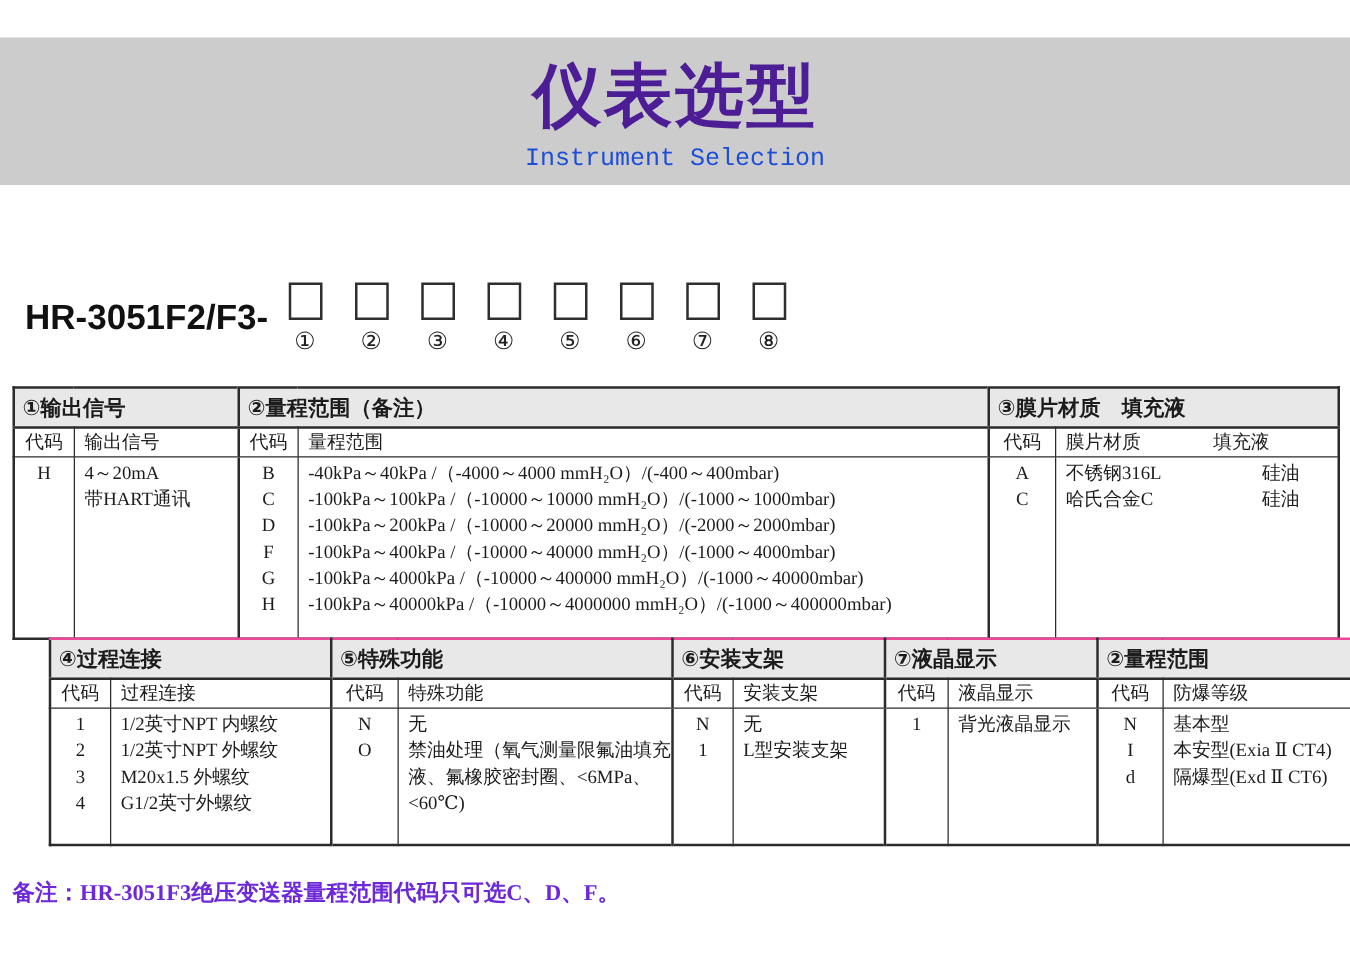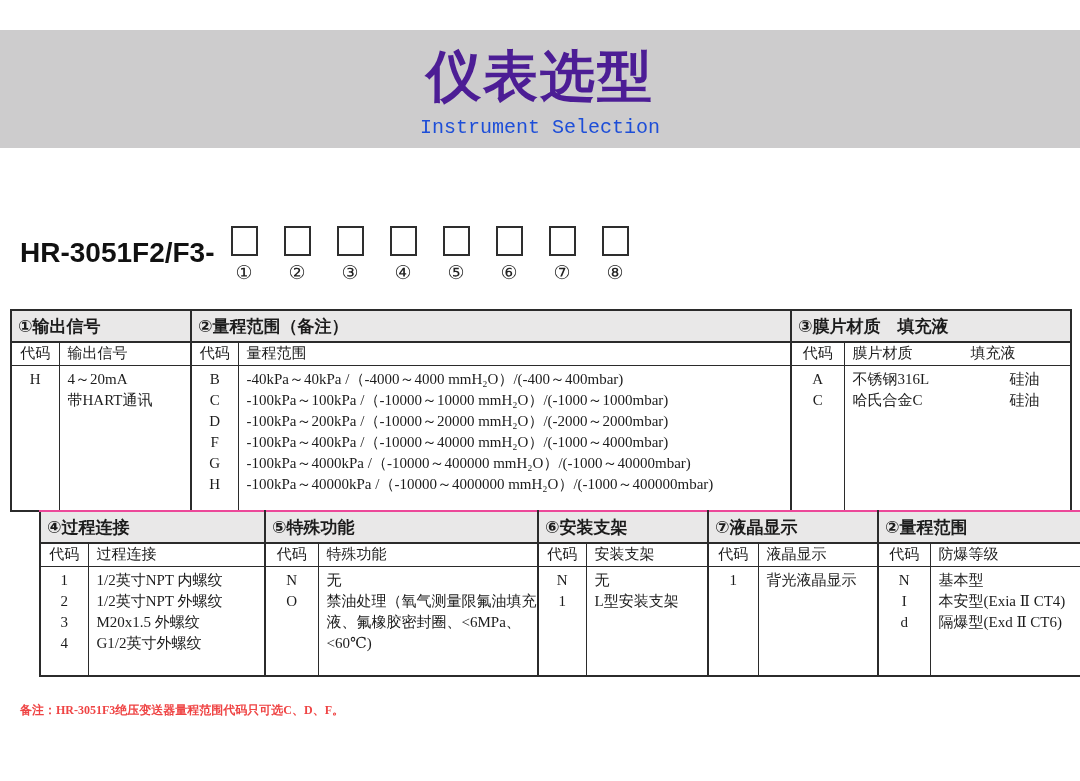--- a/index.html
+++ b/index.html
@@ -41,21 +41,21 @@
   .lbl-cell { padding-left:8px !important; }
   .line { display:block; line-height:21px; }
   .code-line { display:block; line-height:21px; text-align:center; }
   .pair-line { display:flex; line-height:21px;gap:39px; }
   .pair-line .mat { width:118px; }
   .wrap-lbl { line-height:21px; padding-right:6px; }
   tr.sub-hdr .hdr-pair { display:flex; }
   tr.sub-hdr .hdr-pair .mat { width:118px; }
 
   
-  .note { position:absolute; left:20px; top:702px; font-weight:bold; font-size:12px; color:#ef4444; }
+  .note { position:absolute; left:10px; top:702px; font-weight:bold; font-size:18px; color:#6d28d9; }
 </style>
 </head>
 <body>
 
 <div class="page">
 
   <div class="title-band">
     <div class="title-cn">仪表选型</div>
     <div class="title-en">Instrument Selection</div>
   </div>

